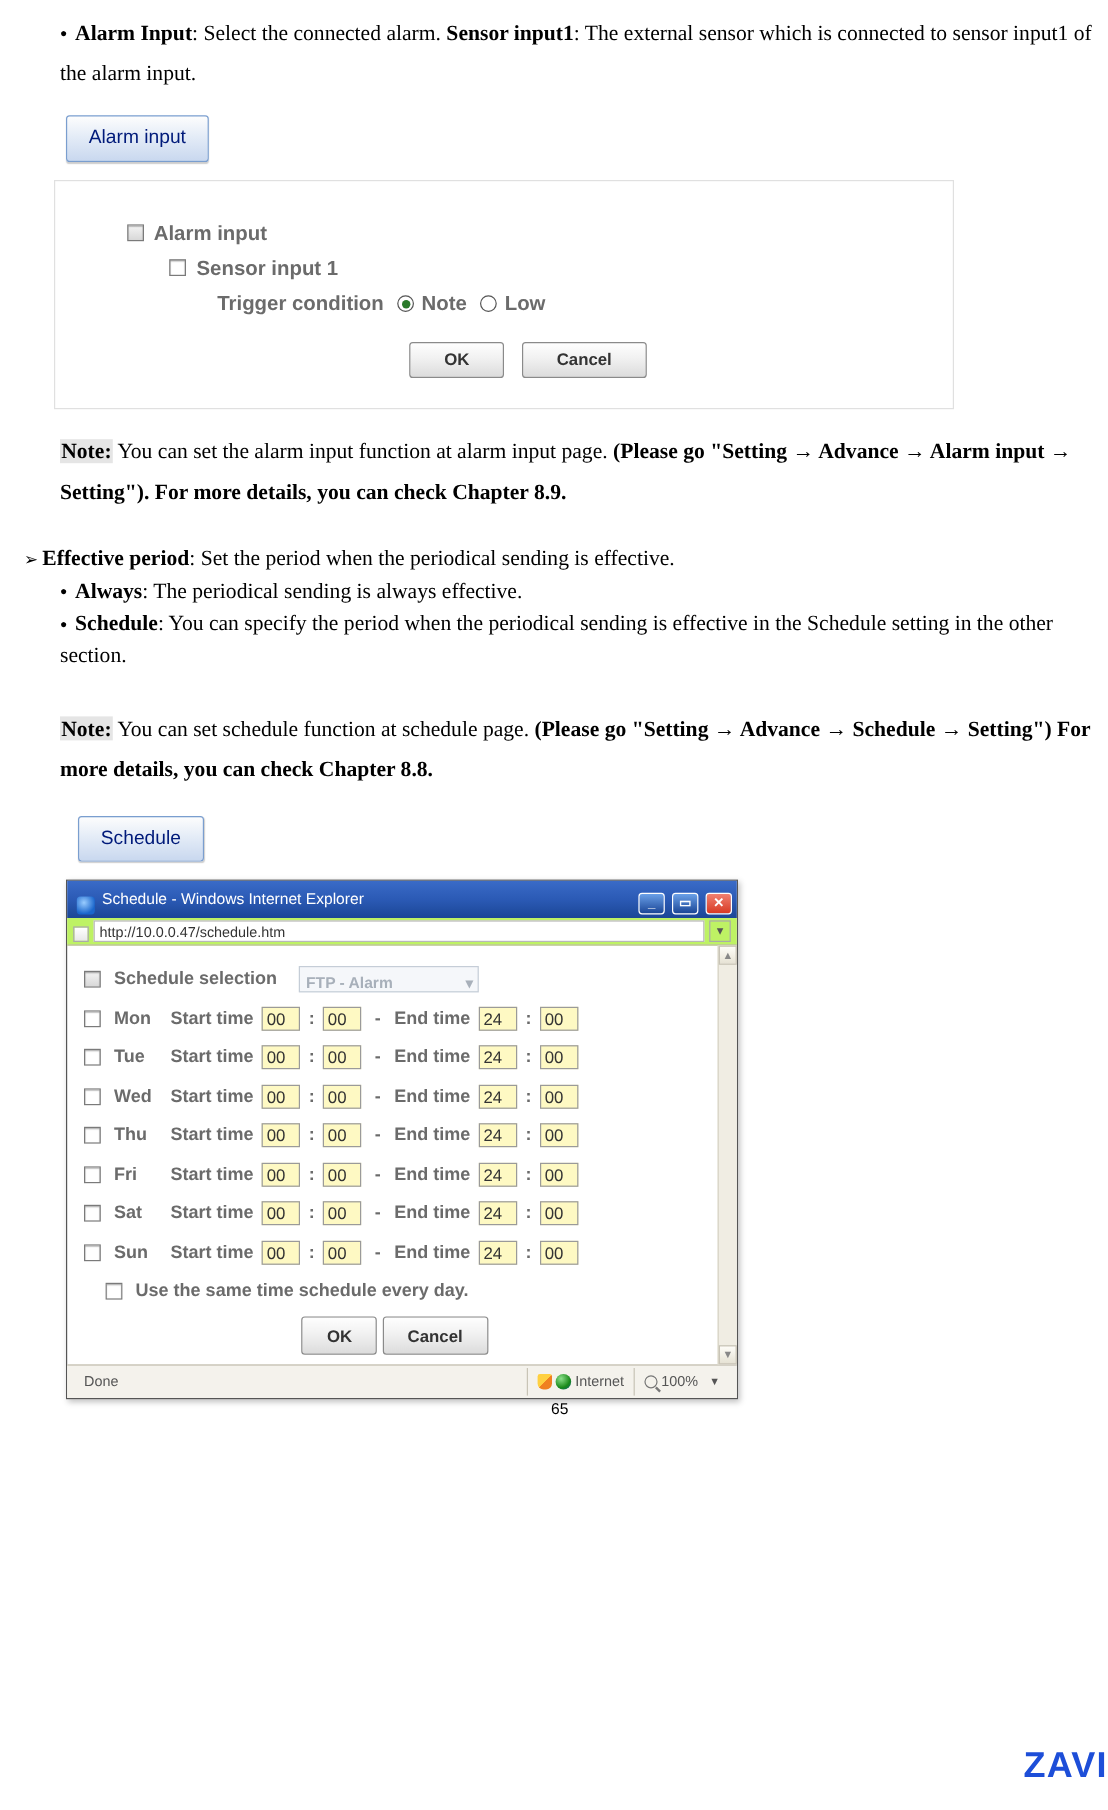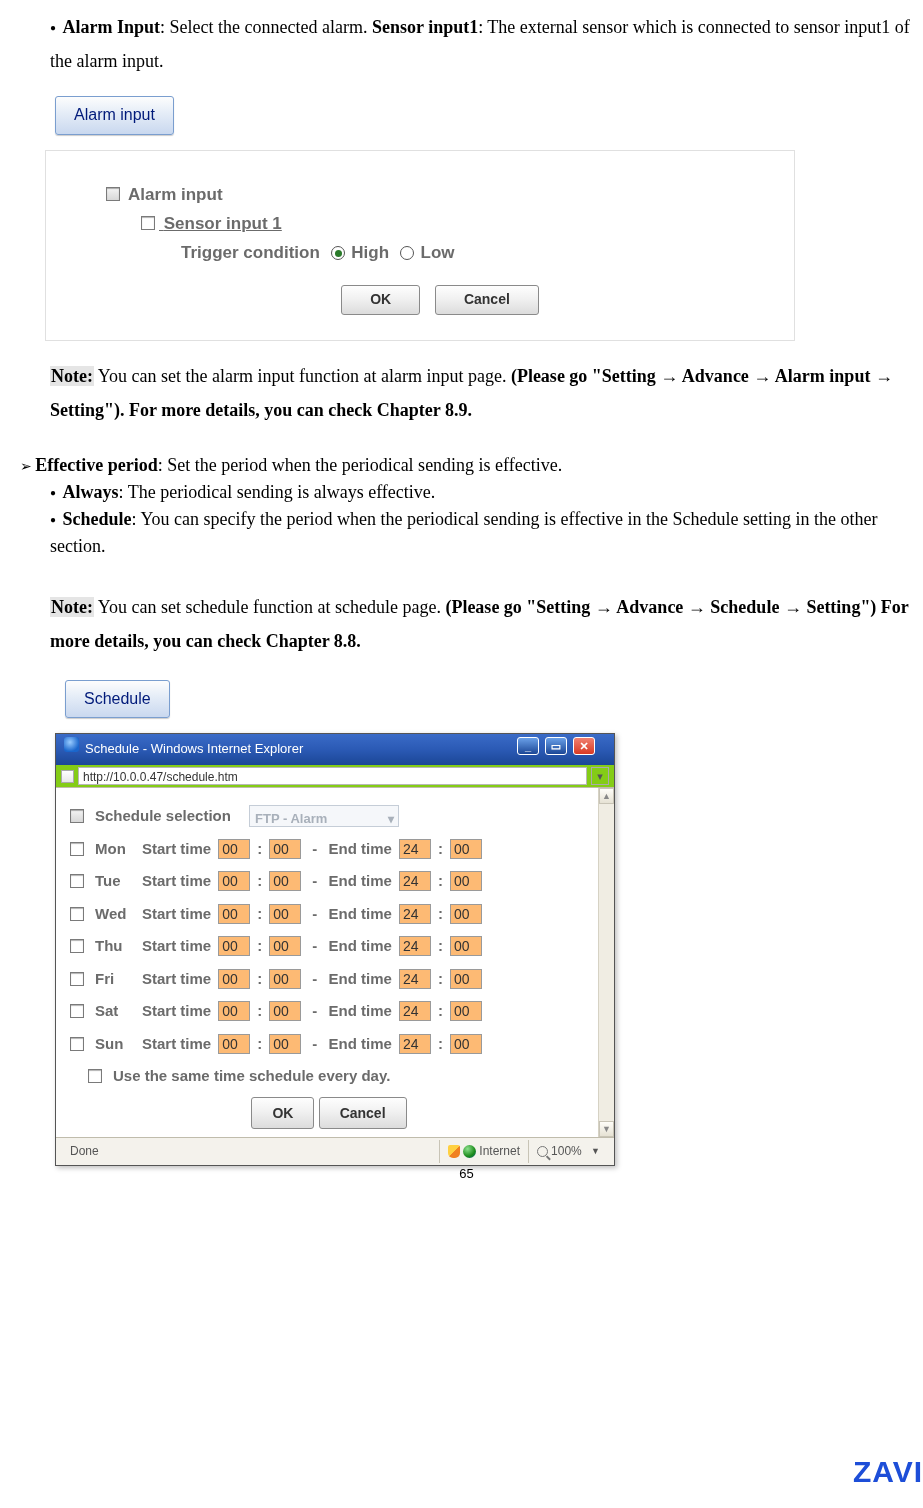--- a/index.html
+++ b/index.html
@@ -47,21 +47,21 @@
     border: 1px solid #e0e0e0;
     background: #fff;
     margin: 15px 0 10px 25px;
     padding: 30px 20px 25px 60px;
     font-family: Arial, sans-serif;
     color: #6b6b6b;
     font-size: 17px;
     font-weight: bold;
     line-height: 1.7;
   }
-  .panel .row-sensor { margin-left: 35px; text-decoration: underline; }
+  .panel .row-sensor { margin-left: 35px; }
   .panel .row-trigger { margin-left: 75px; }
   .panel .actions { text-align: center; margin-top: 18px; }
   .panel .actions .btn-classic-sm { margin: 0 5px; padding: 2px 28px; }
 
   .chk-box {
     display: inline-block;
     width: 14px; height: 14px;
     border: 1px solid #7a7a7a;
     background: linear-gradient(#f4f4f4,#d8d8d8);
     box-shadow: inset 0 1px 1px rgba(0,0,0,0.3);
@@ -96,47 +96,47 @@
     margin: 15px 0 0 35px;
     border: 1px solid #555;
     font-family: Tahoma, Arial, sans-serif;
     font-size: 13px;
     background: #fff;
     box-shadow: 2px 2px 5px rgba(0,0,0,0.25);
   }
   .ie-title {
     background: linear-gradient(#3a6bc7, #2b5ab5 50%, #1b4696);
     color: #fff;
-    padding: 3px 19px 3px 8px;
+    padding: 3px 4px 3px 8px;
     display: flex;
-    align-items: flex-start;
+    align-items: flex-end;
     gap: 6px;
     font-size: 13px;
   }
   .ie-title .eicon {
     width: 15px; height: 15px;
     background: radial-gradient(circle at 40% 35%, #9cf, #1a66cc 70%);
     border-radius: 3px;
   }
   .ie-title .spacer { flex: 1; }
   .ie-btn {
     width: 22px; height: 18px;
     border: 1px solid #fff;
     border-radius: 3px;
     display: flex; align-items: center; justify-content: center;
     font-size: 11px; font-weight: bold;
     background: linear-gradient(#6aa0e8,#1b4696);
     color: #fff;
   }
   .ie-btn.close { background: linear-gradient(#f08070,#d83a24); }
   .ie-addr {
-    background: #84cc16;
+    background: #bef264;
     border-bottom: 1px solid #c0bcac;
     padding: 2px 5px;
-    display: flex; align-items: center; gap: 4px;
+    display: flex; align-items: flex-end; gap: 4px;
     font-size: 12px;
   }
   .ie-addr .urlbox {
     flex: 1; border: 1px solid #b8b8b8; background: #fff;
     padding: 0 4px; font-size: 12px; color: #333;
     height: 18px; line-height: 18px;
   }
   .ie-addr .go {
     width: 18px; height: 18px;
     border: 1px solid #aaa;
@@ -154,21 +154,21 @@
     align-items: center;
     gap: 7px;
     margin: 4px 0;
     font-size: 15px;
     color: #6b6b6b;
   }
   .sched-row .day { width: 40px; display: inline-block; }
   .ibox {
     width: 32px; height: 20px;
     border: 1px solid #9a9a9a;
-    background: #fdba74;
+    background: #fef9c3;
     font-family: Arial;
     font-size: 14px;
     padding: 0 3px;
     color: #333;
   }
   .sel-faded {
     display: inline-block;
     width: 150px; height: 22px;
     border: 1px solid #c5cdd7;
     background: #f5f7fa;
@@ -260,21 +260,21 @@
     <span class="chk-box"></span>
     <span>Alarm input</span>
   </div>
   <div class="row-sensor">
     <span class="chk-box flat"></span>
     <span>Sensor input 1</span>
   </div>
   <div class="row-trigger">
     <span>Trigger condition</span>
     <span class="radio-o sel"></span>
-    <span>High</span>
+    <span>Note</span>
     <span class="radio-o"></span>
     <span>Low</span>
   </div>
   <div class="actions">
     <span class="btn-classic-sm">OK</span>
     <span class="btn-classic-sm">Cancel</span>
   </div>
 </div>
 
 <div class="indent1" style="margin-top:18px">

